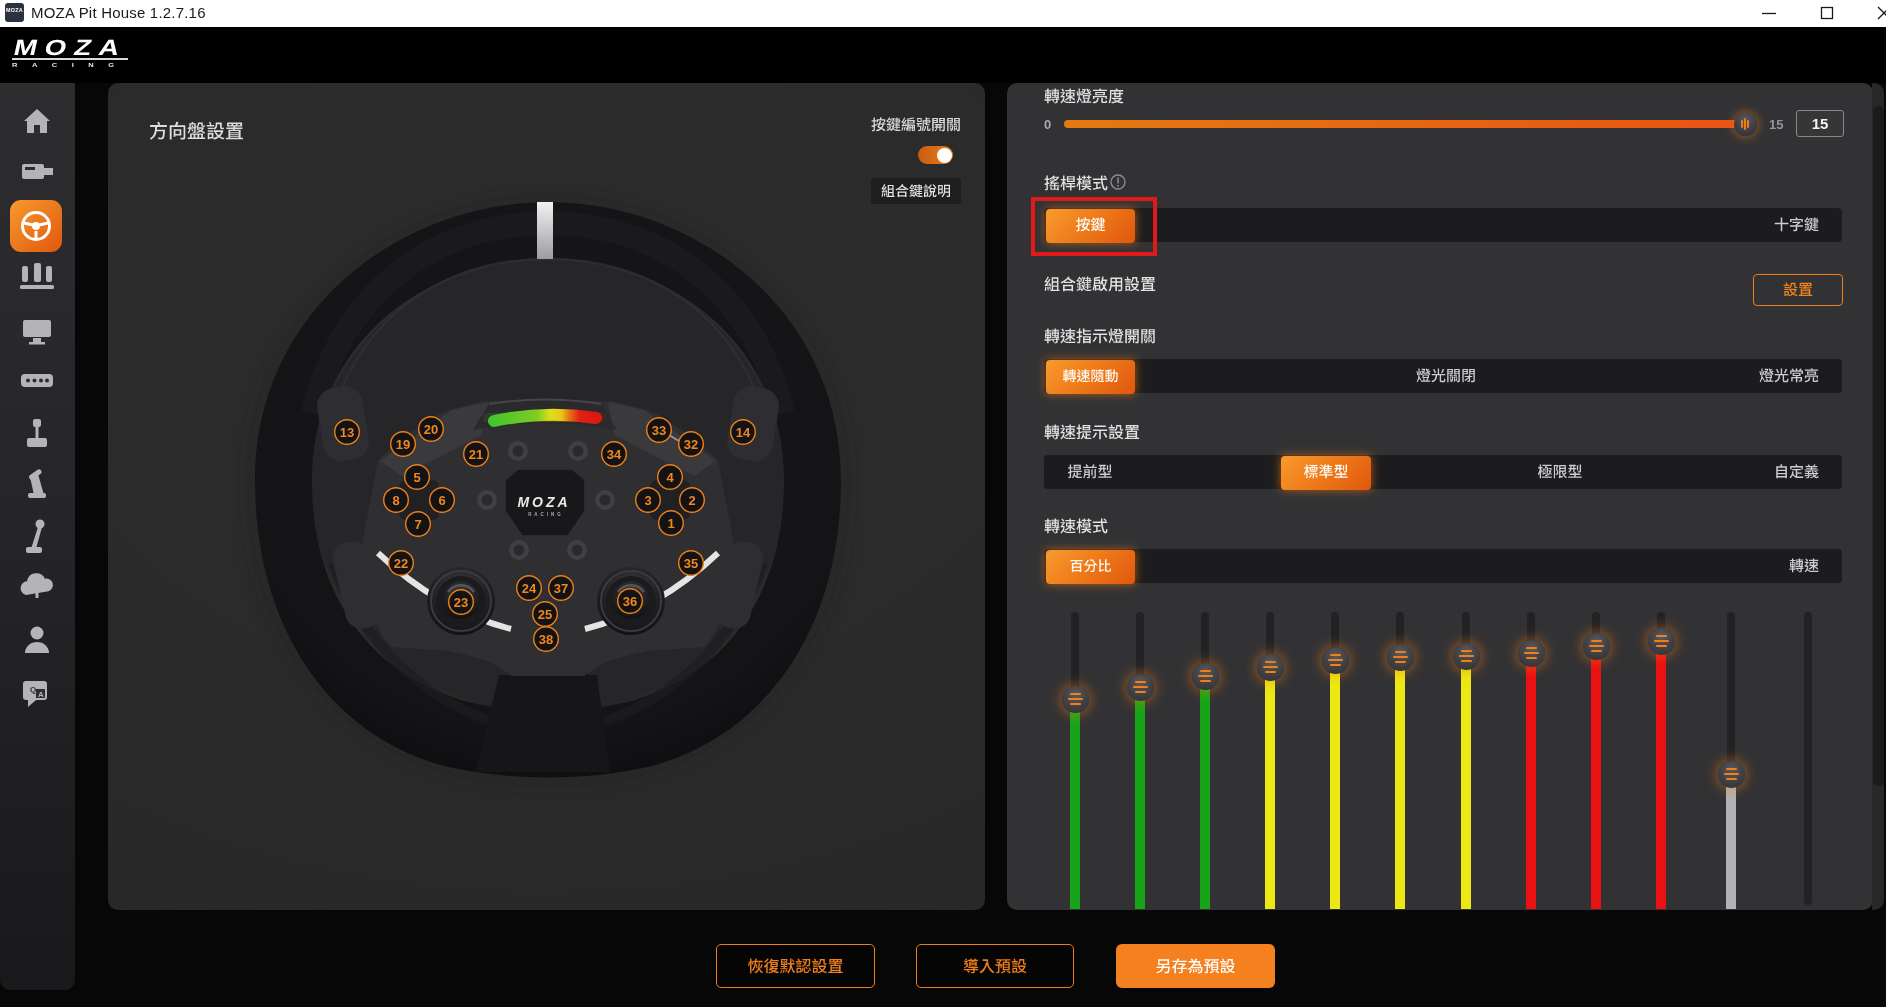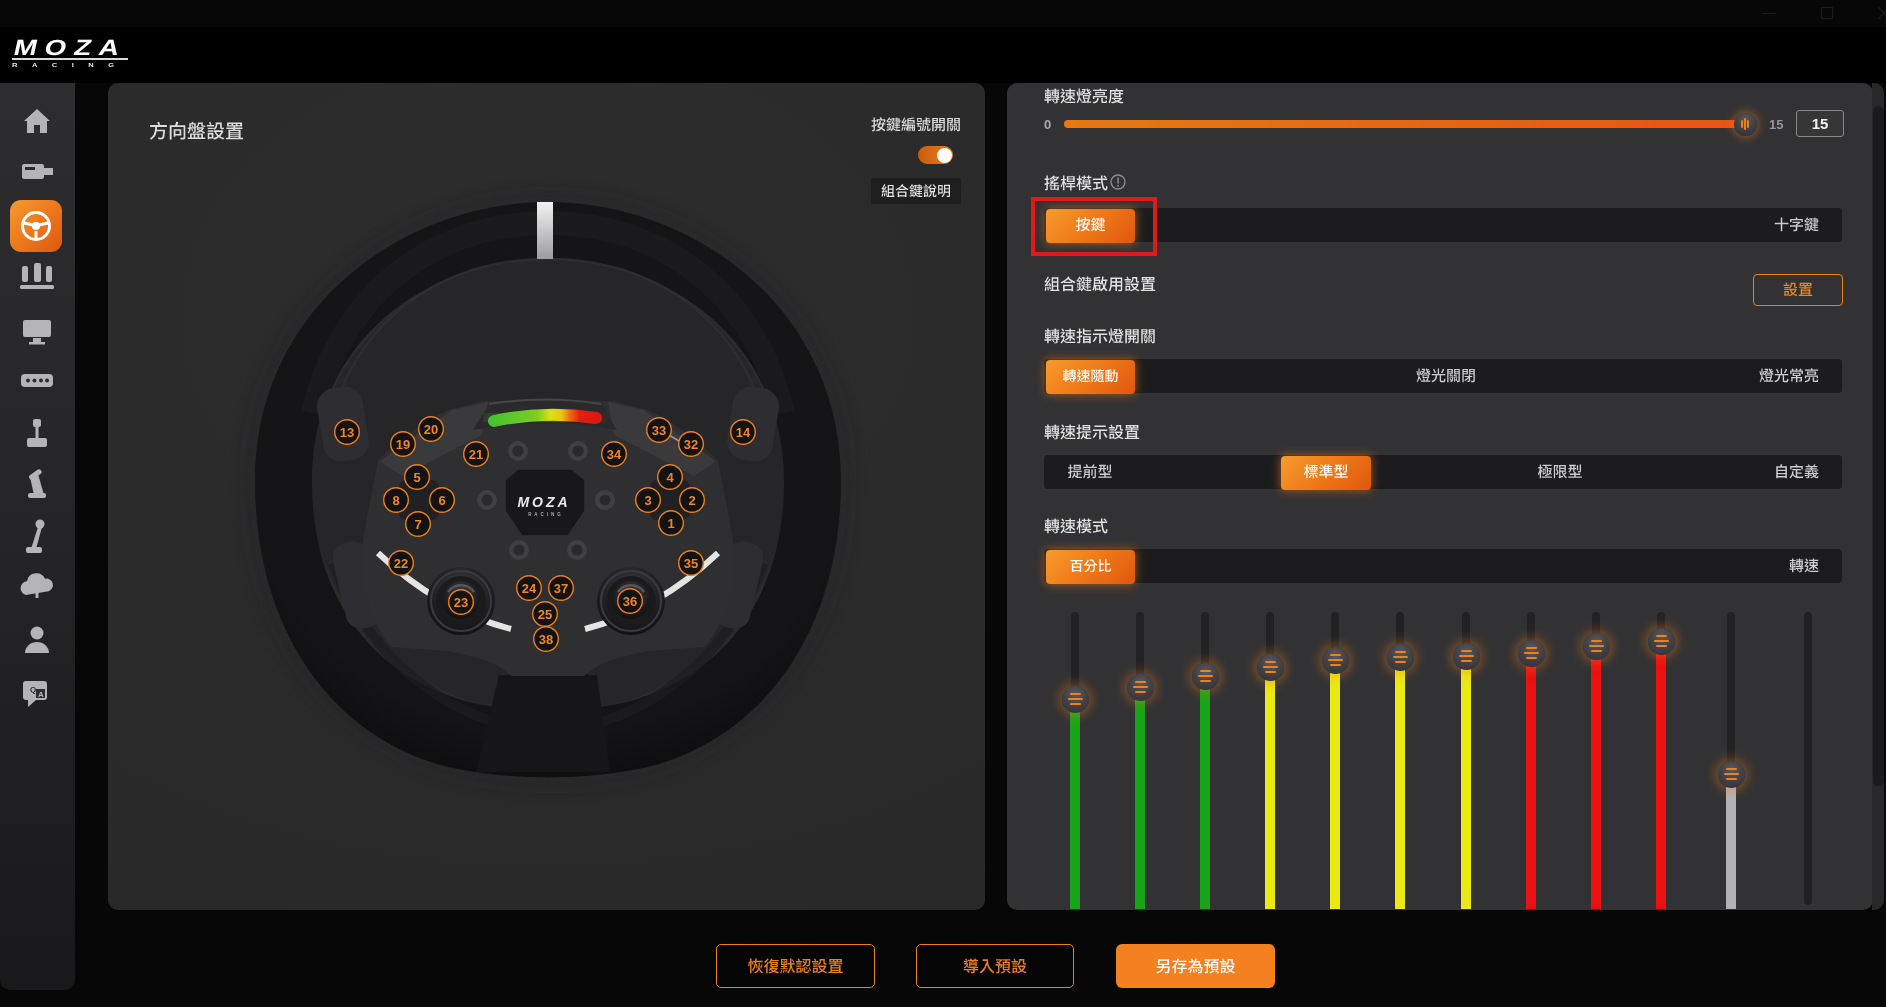--- a/index.html
+++ b/index.html
@@ -25,20 +25,26 @@
 .vknob i{position:absolute;left:6px;height:2px;border-radius:1px;background:#f08018}
 .hknob{position:absolute;width:23px;height:23px;border-radius:50%;background:radial-gradient(circle at 50% 30%,#58585c 0%,#3e3e42 55%,#2c2c30 100%);box-shadow:0 0 9px 2px rgba(240,125,25,.45)}
 .hknob i{position:absolute;top:5px;width:2px;border-radius:1px;background:#f07c14}
 #redbox{position:absolute;left:1031px;top:197px;width:126px;height:59px;border:4px solid #e01a1a}
 .btm{position:absolute;top:944px;height:44px;border-radius:5px}
 .wbtn{border:1px solid #ee7e18;background:#050505}
 #tbx15{position:absolute;left:1796px;top:110px;width:48px;height:27px;border:1px solid #88888c;border-radius:3px;color:#f2f2f2;font-size:15px;font-weight:bold;text-align:center;line-height:25px;background:rgba(255,255,255,0.02)}
 .num{fill:#f1871f;font:700 13px "Liberation Sans",sans-serif;text-anchor:middle}
 </style></head><body>
 <div id="stage">
+    <div id="titlebar">
+      <div id="appico">
+        <span>MOZA</span>
+      </div>
+      <div class="ttl">MOZA Pit House 1.2.7.16</div>
+    </div>
     <div id="header">
       <div class="mozalogo">
         <div class="m1">MOZA</div>
         <div class="bar"></div>
         <div class="m2">RACING</div>
       </div>
     </div>
     <div id="sidebar"></div>
     <svg class="abs" style="left:0;top:83px" width="75" height="907" viewBox="0 0 75 907">
       <path d="M37 26 L50 38 L47 38 L47 50 L27 50 L27 38 L24 38 Z" fill="#b4b4b7"></path>

